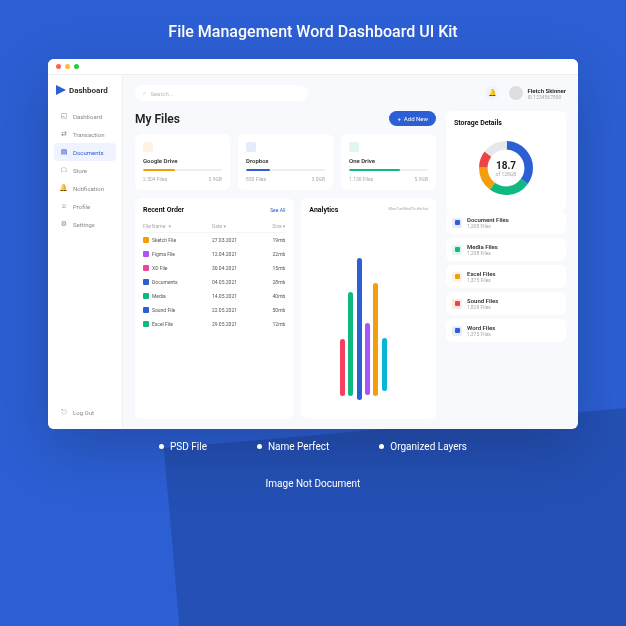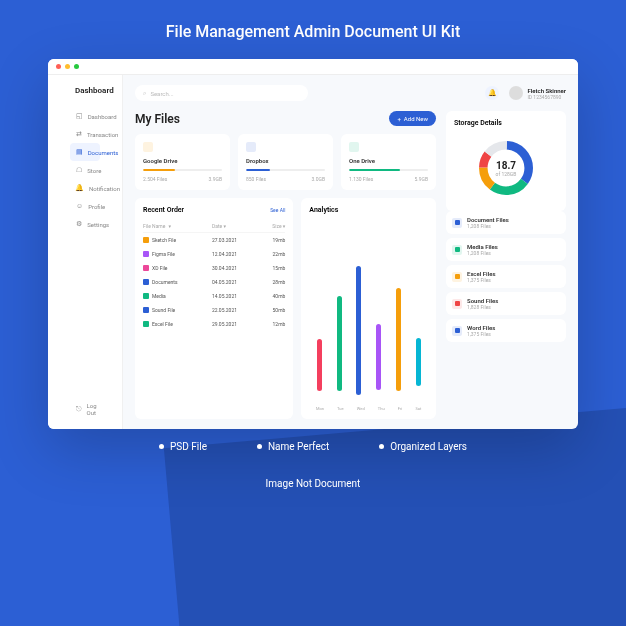--- a/index.html
+++ b/index.html
@@ -4,21 +4,21 @@
 <style>
 *{margin:0;padding:0;box-sizing:border-box;font-family:-apple-system,BlinkMacSystemFont,"Segoe UI",Roboto,sans-serif}
 body{width:626px;height:626px;background:#2C5FD4;position:relative;overflow:hidden}
 .bg-shape{position:absolute;bottom:-100px;right:-50px;width:500px;height:300px;background:#2450B5;transform:rotate(-5deg)}
 .page-title{text-align:center;color:#fff;font-size:16px;padding:22px 0 18px;font-weight:500;position:relative;z-index:2}
 .window{width:530px;height:370px;margin:0 auto;background:#F7F9FC;border-radius:6px;box-shadow:0 20px 60px rgba(0,0,0,0.2);overflow:hidden;position:relative;z-index:2;display:flex;flex-direction:column}
 .titlebar{height:16px;background:#fff;display:flex;align-items:center;padding:0 8px;gap:4px;border-bottom:1px solid #eee}
 .dot{width:5px;height:5px;border-radius:50%}
 .dr{background:#FF5F56}.dy{background:#FFBD2E}.dg{background:#27C93F}
 .content{flex:1;display:flex}
-.sidebar{width:75px;background:#fff;padding:8px 22px;display:flex;flex-direction:column;gap:4px;border-right:1px solid #f0f0f0}
+.sidebar{width:75px;background:#fff;padding:8px 6px;display:flex;flex-direction:column;gap:4px;border-right:1px solid #f0f0f0}
 .brand{display:flex;align-items:center;gap:3px;margin-bottom:6px;padding:2px}
 .logo{width:10px;height:10px;background:#2C5FD4;clip-path:polygon(0 0,100% 50%,0 100%)}
 .brand-text{font-size:8px;font-weight:600;color:#222}
 .nav-item{display:flex;align-items:center;gap:5px;padding:5px 6px;font-size:6px;color:#888;border-radius:4px;cursor:pointer}
 .nav-item.active{background:#EEF3FF;color:#2C5FD4}
 .nav-icon{width:8px;height:8px;display:flex;align-items:center;justify-content:center;font-size:7px}
 .nav-spacer{flex:1}
 .main{flex:1;padding:10px 12px;display:flex;flex-direction:column}
 .topbar{display:flex;align-items:center;gap:10px;margin-bottom:10px}
 .search{flex:1;max-width:180px;height:16px;background:#fff;border-radius:8px;display:flex;align-items:center;padding:0 8px;font-size:6px;color:#bbb;gap:4px}
@@ -37,21 +37,21 @@
 .add-btn{background:#2C5FD4;color:#fff;font-size:6px;padding:4px 8px;border-radius:8px;display:flex;align-items:center;gap:3px;cursor:pointer}
 .file-cards{display:flex;gap:8px}
 .file-card{flex:1;background:#fff;border-radius:6px;padding:8px;display:flex;flex-direction:column;gap:5px}
 .fc-icon{width:10px;height:10px;border-radius:2px}
 .fc-title{font-size:6px;font-weight:600;color:#333}
 .fc-bar{height:2px;background:#eee;border-radius:1px;overflow:hidden}
 .fc-fill{height:100%;border-radius:1px}
 .fc-stats{display:flex;justify-content:space-between;font-size:5px;color:#aaa}
 .row2{display:flex;gap:8px;flex:1}
 .recent{flex:1.2;background:#fff;border-radius:6px;padding:8px}
-.analytics{flex:1;background:#fff;border-radius:6px;padding:8px;display:flex;flex-direction:column}
+.analytics{flex:1;background:#fff;border-radius:6px;padding:8px;display:flex;flex-direction:row}
 .rc-hdr{display:flex;justify-content:space-between;align-items:center;margin-bottom:6px}
 .rc-title{font-size:7px;font-weight:600}
 .see-all{font-size:5px;color:#2C5FD4;cursor:pointer}
 .tbl-hdr{display:flex;font-size:5px;color:#aaa;padding:3px 0;border-bottom:1px solid #f5f5f5}
 .c1{flex:1.5;display:flex;align-items:center;gap:3px}
 .c2{flex:1}.c3{flex:0.6;text-align:right}
 .tbl-row{display:flex;font-size:5px;color:#555;padding:4px 0;align-items:center}
 .row-icon{width:6px;height:6px;border-radius:1px}
 .an-title{font-size:7px;font-weight:600;margin-bottom:4px}
 .chart{flex:1;display:flex;align-items:flex-end;justify-content:space-around;padding:8px 0;position:relative}
@@ -72,21 +72,21 @@
 .ft-count{font-size:5px;color:#aaa}
 .features{display:flex;justify-content:center;gap:50px;margin-top:12px;position:relative;z-index:2}
 .feat{display:flex;align-items:center;gap:6px;color:#fff;font-size:10px}
 .fdot{width:5px;height:5px;border-radius:50%;background:#fff}
 .disclaimer{text-align:center;color:#fff;font-size:10px;margin-top:26px;position:relative;z-index:2}
 </style>
 </head>
 <body>
 
 <div class="bg-shape"></div>
-<div class="page-title">File Management Admin Document UI Kit</div>
+<div class="page-title">File Management Word Dashboard UI Kit</div>
 
 <div class="window">
   <div class="titlebar">
     <div class="dot dr"></div>
     <div class="dot dy"></div>
     <div class="dot dg"></div>
   </div>
   <div class="content">
     <div class="sidebar">
       <div class="brand">

